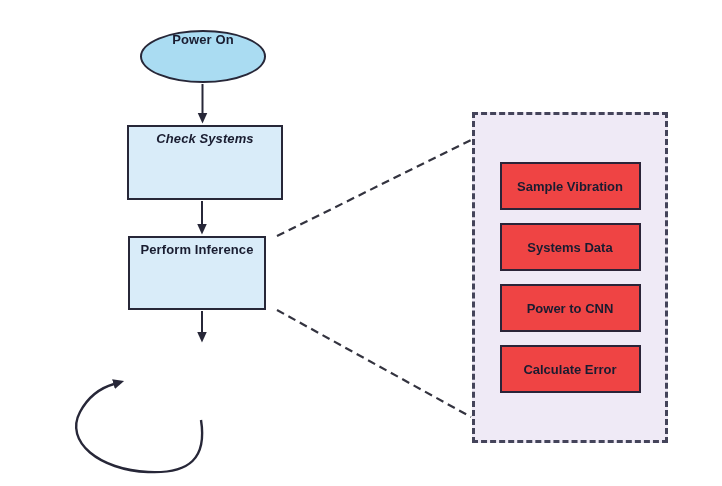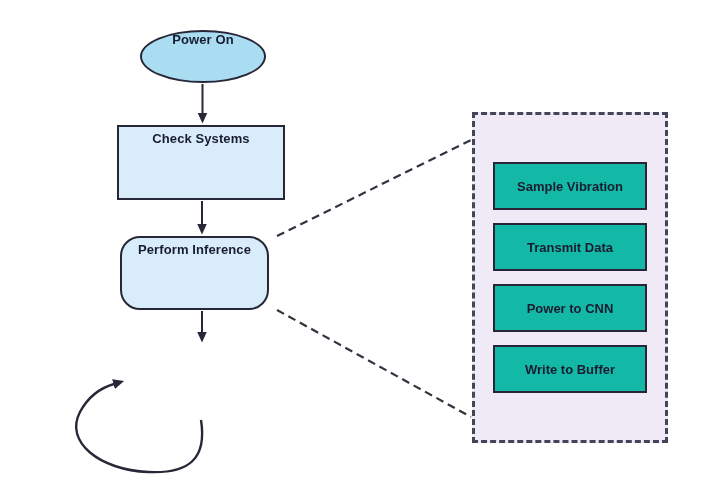--- a/index.html
+++ b/index.html
@@ -43,73 +43,73 @@
     height: 53px;
     background: #aadcf2;
     border: 2.5px solid #272738;
     border-radius: 50%;
   }
   .process {
     background: #d9ecf9;
     border: 2px solid #272738;
     padding: 4px 8px;
   }
-  .proc-check    { left: 117px; top: 125px; width: 168px; height: 75px; }
-  .proc-infer    { left: 120px; top: 236px; width: 149px; height: 74px; border-radius: 20px; }
+  .proc-check    { left: 127px; top: 125px; width: 156px; height: 75px; font-style: italic; }
+  .proc-infer    { left: 128px; top: 236px; width: 138px; height: 74px; }
   .proc-command  { left: 127px; top: 344px; width: 150px; height: 76px; }
 
   .detail-panel {
     position: absolute;
     z-index: 1;
     left: 472px;
     top: 112px;
     width: 196px;
     height: 331px;
     box-sizing: border-box;
     background: #efeaf6;
     border: 3px dashed #44445a;
     display: flex;
     flex-direction: column;
     align-items: center;
     justify-content: center;
     gap: 13px;
     padding: 18px 0;
   }
   .panel-step {
-    width: 154px;
+    width: 141px;
     height: 48px;
     box-sizing: border-box;
-    background: #14b8a6;
+    background: #ef4444;
     border: 2px solid #2a2438;
     display: flex;
     align-items: center;
     justify-content: center;
     text-align: center;
     color: #191c30;
     font-weight: 700;
     font-size: 13px;
   }
 </style>
 </head>
 <body>
 
 <div class="stage">
 
   <div class="detail-panel">
     <div class="panel-step">
       <span>Sample Vibration</span>
     </div>
     <div class="panel-step">
-      <span>Transmit Data</span>
+      <span>Systems Data</span>
     </div>
     <div class="panel-step">
       <span>Power to CNN</span>
     </div>
     <div class="panel-step">
-      <span>Write to Buffer</span>
+      <span>Calculate Error</span>
     </div>
   </div>
 
   <svg class="connectors" width="722" height="486" viewBox="0 0 722 486">
     <defs>
       <marker id="arrow" markerUnits="userSpaceOnUse" markerWidth="12" markerHeight="11" refX="0.5" refY="5" orient="auto">
         <path d="M0,0 L11,5 L0,10 Z" fill="#272738"></path>
       </marker>
     </defs>
 

